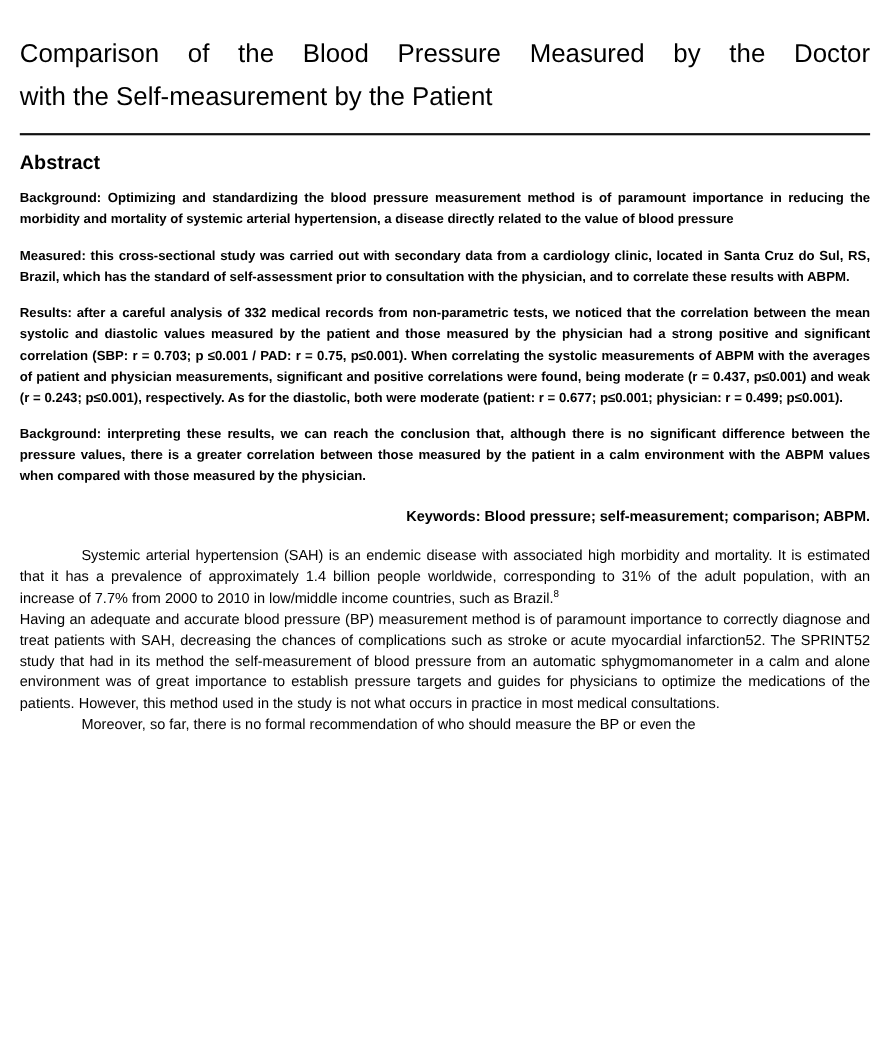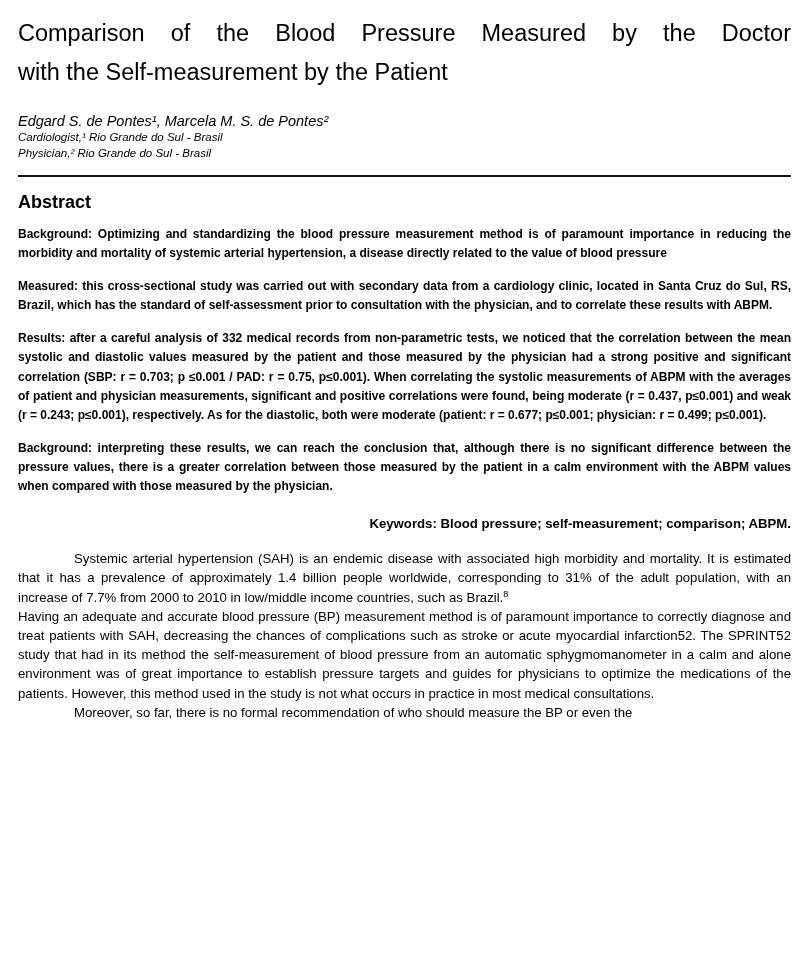--- a/index.html
+++ b/index.html
@@ -20,21 +20,21 @@
     position: relative;
     width: 801px;
     height: 966px;
     padding: 0;
     box-sizing: border-box;
     background: #ffffff;
   }
   .content {
     position: absolute;
     left: 18px;
-    top: 0;
+    top: 15px;
     width: 773px;
   }
 
   
   .paper-title {
     font-size: 23.5px;
     line-height: 39px;
     font-weight: 400;
     text-align: justify;
     text-align-last: left;
@@ -142,25 +142,20 @@
 <body>
 
 <div class="page">
   <div class="content">
 
     <h1 class="paper-title">
       <span class="t-line">Comparison of the Blood Pressure Measured by the Doctor</span>
       <span class="t-line last">with the Self-measurement by the Patient</span>
     </h1>
 
-    <div class="authors-block">
-      <p class="authors">Edgard S. de Pontes¹, Marcela M. S. de Pontes²</p>
-      <p class="affil">Cardiologist,¹ Rio Grande do Sul - Brasil</p>
-      <p class="affil">Physician,² Rio Grande do Sul - Brasil</p>
-    </div>
 
     <hr class="rule">
 
     <div class="abstract-section">
       <p class="abstract-head">Abstract</p>
 
       <p class="abs-p"><span class="lbl">Background:</span><span> Optimizing and standardizing the blood pressure measurement method is of paramount importance in reducing the morbidity and mortality of systemic arterial hypertension, a disease directly related to the value of blood pressure</span></p>
 
 
       <p class="abs-p"><span class="lbl">Measured:</span><span> this cross-sectional study was carried out with secondary data from a cardiology clinic, located in Santa Cruz do Sul, RS, Brazil, which has the standard of self-assessment prior to consultation with the physician, and to correlate these results with ABPM.</span></p>

